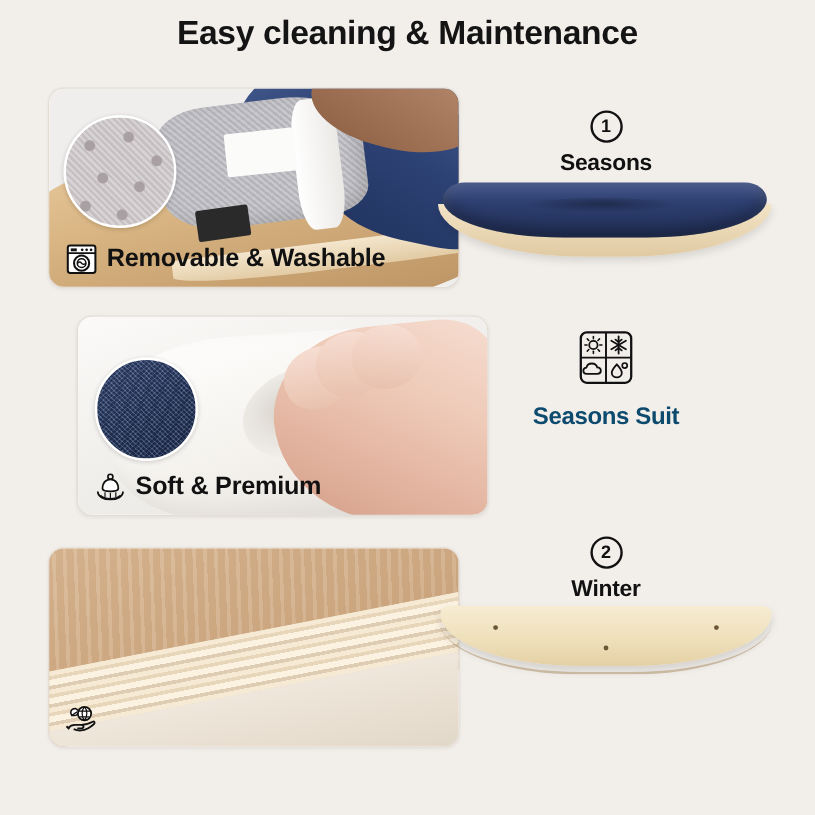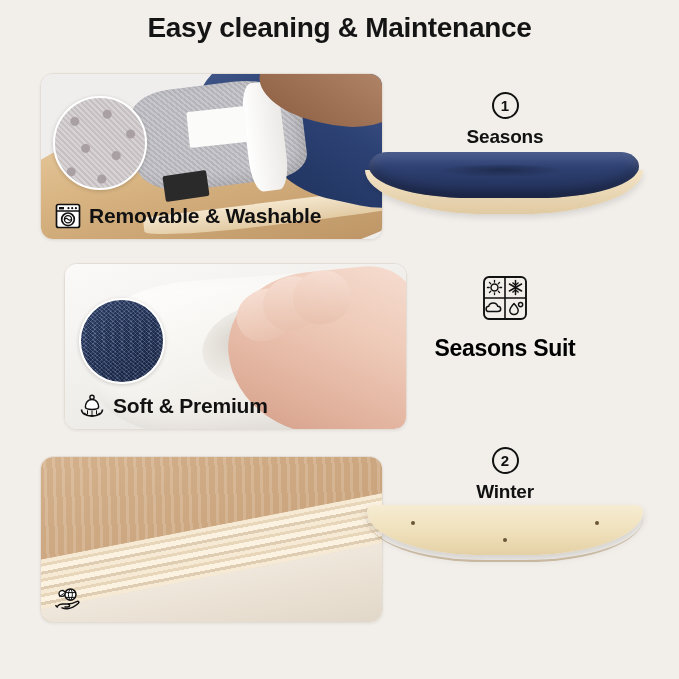--- a/index.html
+++ b/index.html
@@ -321,23 +321,23 @@
 
   
   .seasons-block {
     position: absolute;
     left: 355px; top: 274px;
     width: 300px;
     text-align: center;
   }
   .seasons-title {
     margin-top: 9px;
-    font-size: 23px;
+    font-size: 20px;
     font-weight: 700;
-    color: #000000;
+    color: #0c4a6e;
     letter-spacing: -0.3px;
   }
 </style>
 </head>
 <body>
 
 <div class="page-title">Easy cleaning &amp; Maintenance</div>
 
 <div class="feature-card card-1">
   <div class="photo">

